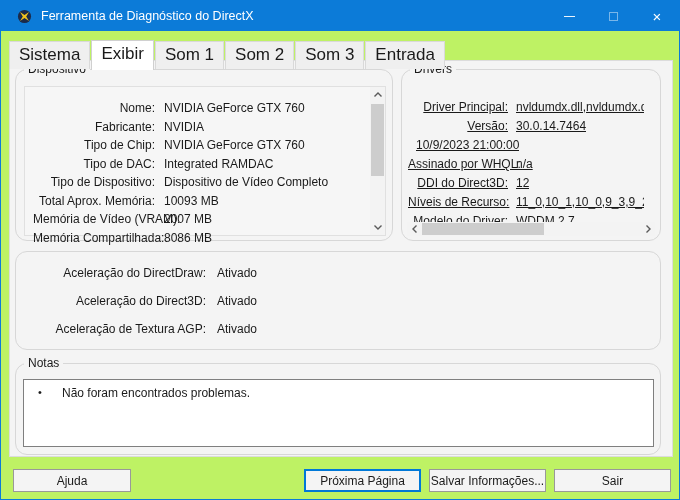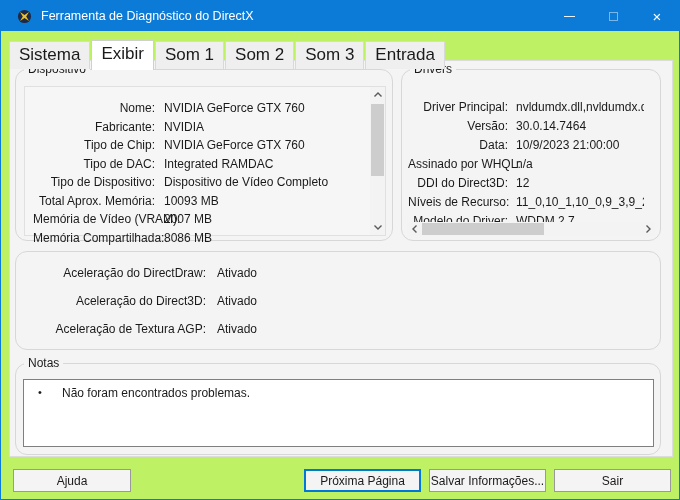--- a/index.html
+++ b/index.html
@@ -55,21 +55,21 @@
   .vscroll { position:absolute; top:0; right:0; width:15px; bottom:0; background:#f3f3f3; }
   .vscroll .arrow { position:absolute; left:0; width:15px; height:15px; display:flex; align-items:center; justify-content:center; }
   .vscroll .arrow.up { top:0; } .vscroll .arrow.down { bottom:0; }
   .vscroll .thumb { position:absolute; left:1px; width:13px; top:17px; height:72px; background:#cdcdcd; }
   .hscroll { position:absolute; left:5px; right:5px; bottom:4px; height:14px; background:#f3f3f3; }
   .hscroll .arrow { position:absolute; top:0; width:14px; height:14px; display:flex; align-items:center; justify-content:center; }
   .hscroll .arrow.left { left:0; } .hscroll .arrow.right { right:0; }
   .hscroll .thumb { position:absolute; top:1px; height:12px; left:15px; width:122px; background:#cdcdcd; }
   .chev { stroke:#5a5a5a; stroke-width:1.4; fill:none; }
   
-  .driver-rows { position:absolute; left:6px; top:30px; right:16px; }
+  .driver-rows { position:absolute; left:6px; top:30px; right:16px;text-decoration:underline; }
   .driver-rows .row { height:19px; }
   .driver-rows .lbl { width:100px; }
   .driver-rows .val { margin-left:8px; }
   
   .feature-rows { position:absolute; left:8px; top:14px; right:10px; }
   .feature-rows .row { height:28px; }
   .feature-rows .lbl { width:182px; }
   .feature-rows .val { margin-left:11px; }
   
   .notes-inner {
@@ -181,21 +181,20 @@
     <div class="driver-rows">
       <div class="row">
           <span class="lbl">Driver Principal:</span>
           <span class="val">nvldumdx.dll,nvldumdx.dll,nvldu</span>
         </div>
       <div class="row">
           <span class="lbl">Versão:</span>
           <span class="val">30.0.14.7464</span>
         </div>
       <div class="row">
-          <span class="lbl">Data:</span>
           <span class="val">10/9/2023 21:00:00</span>
         </div>
       <div class="row">
           <span class="lbl">Assinado por WHQL:</span>
           <span class="val">n/a</span>
         </div>
       <div class="row">
           <span class="lbl">DDI do Direct3D:</span>
           <span class="val">12</span>
         </div>

